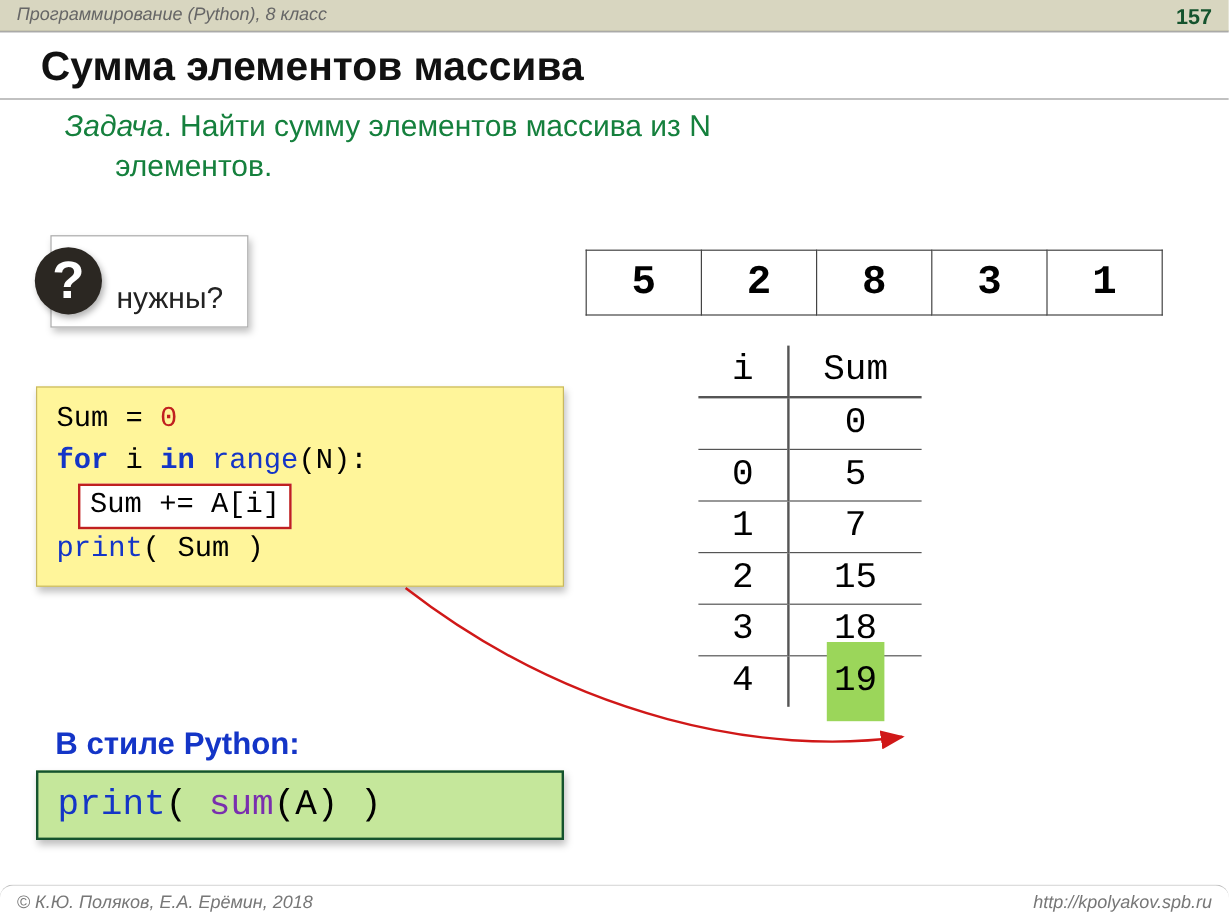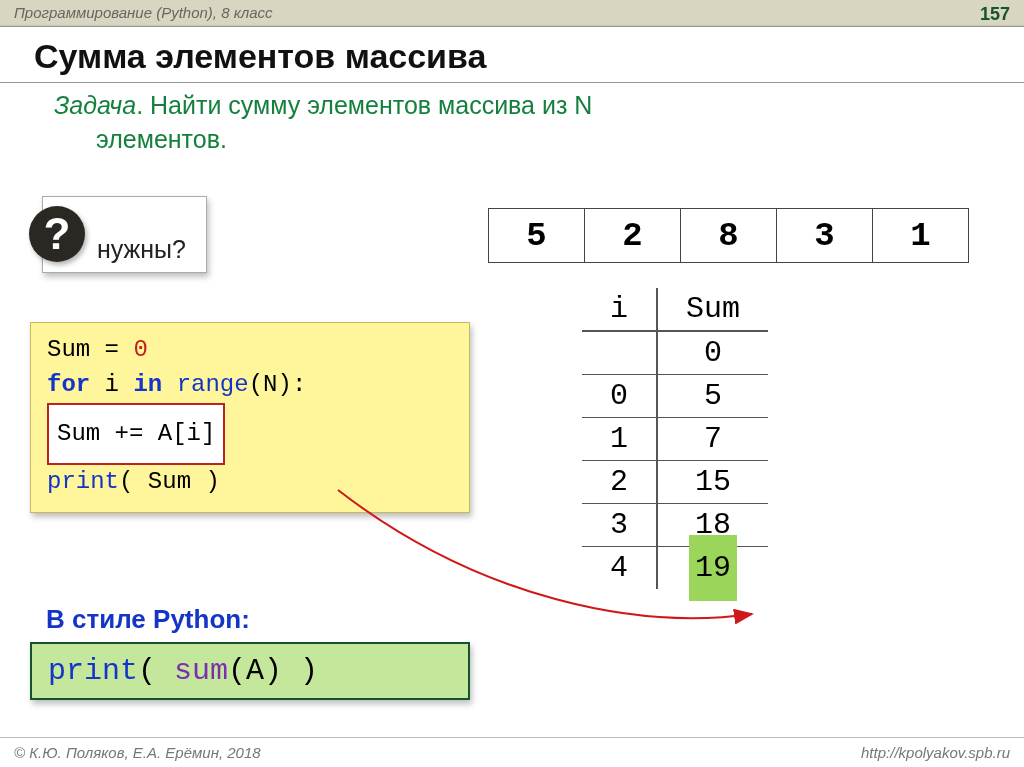--- a/index.html
+++ b/index.html
@@ -82,22 +82,22 @@
     box-shadow: 2px 4px 6px rgba(0,0,0,0.25);
     padding: 10px 16px 12px;
     font-family: "Courier New", monospace; font-size: 24px;
     line-height: 1.45;
   }
   .code-yellow .kw { color: #1435c7; font-weight: 600; }
   .code-yellow .fn { color: #1435c7; }
   .code-yellow .num { color: #c02020; }
   .code-yellow .boxed {
     display: inline-block; background: #fff;
-    border: 2px solid #c02020; padding: 12px 8px;
-    margin-left: 0;
+    border: 2px solid #c02020; padding: 0 8px;
+    margin-left: 18px;
   }
 
   .python-style {
     position: absolute; left: 46px; top: 604px;
     font-size: 26px; font-weight: 700; color: #1435c7;
   }
   .code-green {
     position: absolute; left: 30px; top: 642px;
     width: 440px; background: #c5e79b;
     border: 2px solid #14532d;
@@ -107,20 +107,21 @@
   }
   .code-green .fn { color: #1435c7; }
   .code-green .sumfn { color: #7a2fae; }
 
   .footer {
     position: absolute; bottom: 0; left: 0; width: 100%;
     font-style: italic; color: #777; font-size: 15px;
     padding: 6px 14px 6px; display: flex; justify-content: space-between;
     border-top: 1px solid #bbb;
     background: #fff;
+    border-radius: 11px;
   }
 
   svg.arrow { position: absolute; pointer-events: none; }
 </style>
 </head>
 <body>
 
 <div class="topbar">
   <span>Программирование (Python), 8 класс</span>
   <span style="font-weight:700; font-style:normal; color:#14532d; font-size:18px;">157</span>

